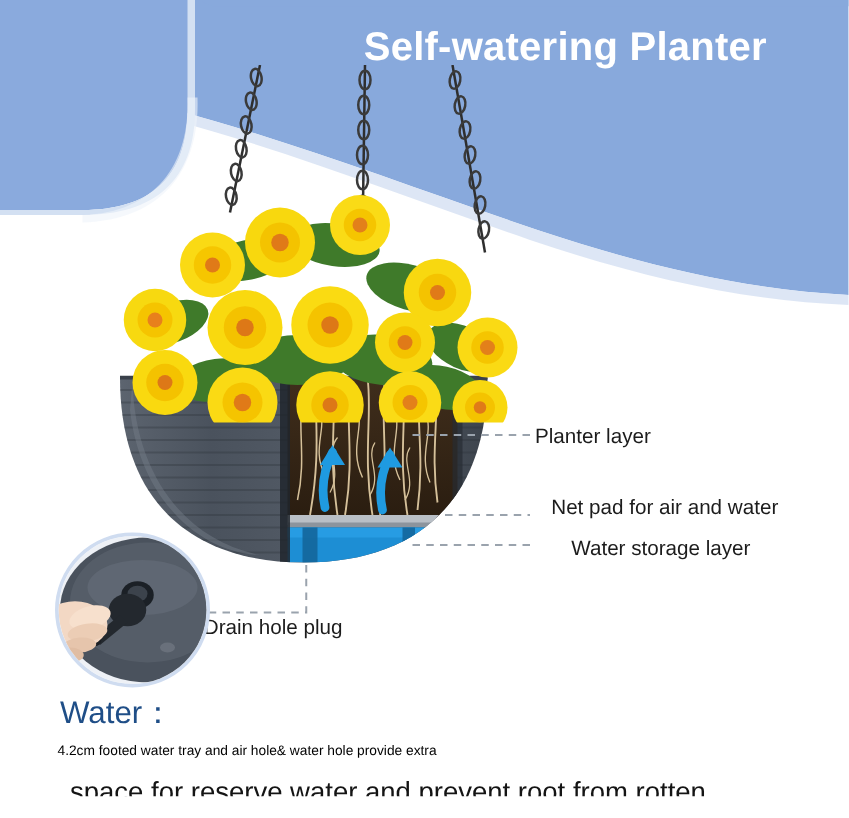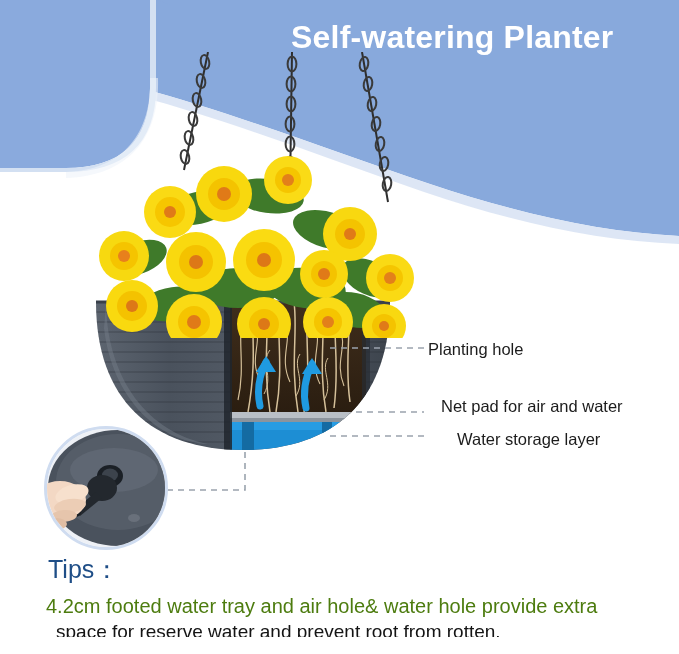--- a/index.html
+++ b/index.html
@@ -59,25 +59,25 @@
   .inset svg{position:absolute;left:-3px;top:-3px;}
 
   
   .tips-head{
     position:absolute;left:48px;top:553px;
     font-size:25px;color:#1f4e87;font-weight:400;
     z-index:6;
   }
   .tips-l1{
     position:absolute;left:46px;top:595px;
-    font-size:20px;color:#4d7c0f;white-space:nowrap;z-index:6;
+    font-size:11px;color:#000000;white-space:nowrap;z-index:6;
   }
   .tips-l2{
     position:absolute;left:56px;top:621px;
-    font-size:19px;color:#141414;white-space:nowrap;z-index:6;
+    font-size:22px;color:#141414;white-space:nowrap;z-index:6;
   }
 </style>
 </head>
 <body>
 
 <div class="stage">
 
   <svg class="header-svg" viewBox="0 0 679 250">
     <defs>
       <clipPath id="hdrClip">
@@ -322,23 +322,24 @@
 
   <svg class="leaders" viewBox="0 0 679 654">
     <g stroke="#9aa3ad" stroke-width="1.6" fill="none" stroke-dasharray="6 5">
       <path d="M330,348 H424"></path>
       <path d="M356,412 H424"></path>
       <path d="M330,436 H424"></path>
       <path d="M245,452 V490 H158"></path>
     </g>
   </svg>
 
-  <div class="lbl lbl-planting">Planting hole</div>
+  <div class="lbl lbl-planting">Planter layer</div>
   <div class="lbl lbl-netpad">Net pad for air and water</div>
   <div class="lbl lbl-water">Water storage layer</div>
+  <div class="lbl lbl-drain">Drain hole plug</div>
 
   <div class="inset">
     <svg width="124" height="124" viewBox="0 0 124 124">
       <circle cx="62" cy="62" r="62" fill="#eef1f6"></circle>
 
       <path d="M124,0 C124,0 110,14 96,42 C84,66 76,96 74,124 L124,124 Z" fill="#ffffff"></path>
       <ellipse cx="74" cy="62" rx="70" ry="58" fill="#4a525d"></ellipse>
       <ellipse cx="74" cy="56" rx="62" ry="48" fill="#59616c" opacity="0.75"></ellipse>
       <ellipse cx="70" cy="44" rx="44" ry="22" fill="#6a727d" opacity="0.5"></ellipse>
 
@@ -356,17 +357,17 @@
         <ellipse cx="28" cy="68" rx="17" ry="9" fill="#f7e0cd" transform="rotate(-16 28 68)"></ellipse>
         <ellipse cx="26" cy="80" rx="16" ry="7" fill="#eccdb5" transform="rotate(-8 26 80)"></ellipse>
         <ellipse cx="20" cy="90" rx="13" ry="6" fill="#e6c5ac" transform="rotate(-4 20 90)"></ellipse>
         <ellipse cx="12" cy="98" rx="11" ry="6" fill="#e0bda3"></ellipse>
       </g>
 
       <ellipse cx="90" cy="92" rx="6" ry="4" fill="#6e7680" opacity="0.8"></ellipse>
     </svg>
   </div>
 
-  <div class="tips-head">Tips：</div>
+  <div class="tips-head">Water：</div>
   <div class="tips-l1">4.2cm footed water tray and air hole&amp; water hole provide extra</div>
   <div class="tips-l2">space for reserve water and prevent root from rotten.</div>
 
 </div>
 
 </body></html>

